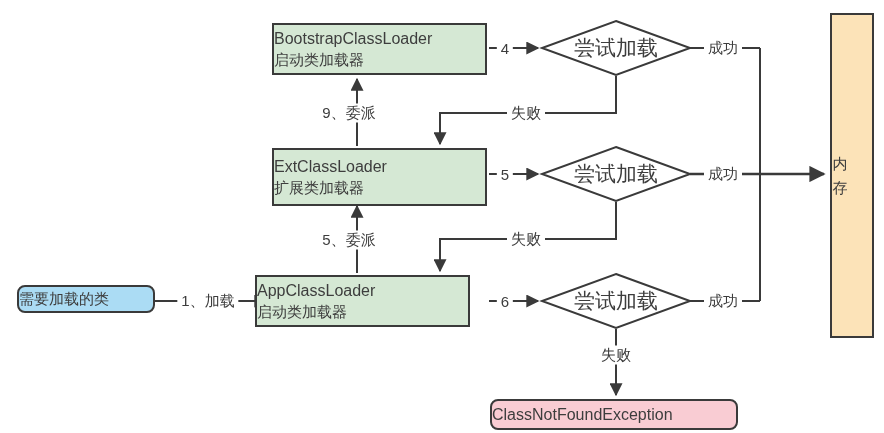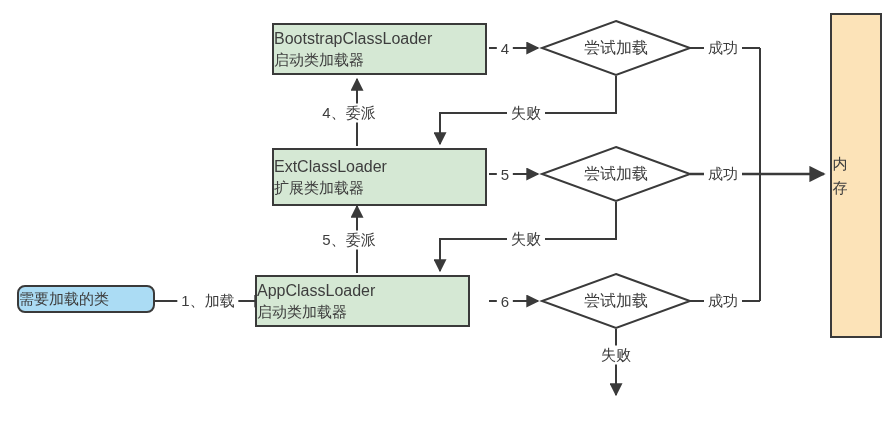--- a/index.html
+++ b/index.html
@@ -25,21 +25,21 @@
   .loader-box .cn { font-size: 15px; }
   .rounded { border-radius: 8px; }
   .need-box { background: var(--need-class-fill, #abdcf4); font-size: 15px; }
   .memory-box { background: var(--memory-fill, #fce3b8); font-size: 15px; }
   .memory-box .vtext { width: 16px; word-break: break-all; text-align: center; line-height: 1.6; }
   .exception-box { background: var(--exception-fill, #f9ccd3); font-size: 16px; }
 
   .edge-label { position: absolute; transform: translate(-50%, -50%);
                 background: #ffffff; padding: 0 4px; font-size: 15px; white-space: nowrap; }
   .decision-label { position: absolute; transform: translate(-50%, -50%);
-                    font-size: 16px; white-space: nowrap; }
+                    font-size: 21px; white-space: nowrap; }
 </style>
 </head>
 <body>
 
 <div id="canvas">
 
   <svg id="wires" viewBox="0 0 884 433">
     <defs>
       <marker id="arr" viewBox="0 0 10 10" refX="9" refY="5" markerWidth="6.5" markerHeight="6.5" orient="auto-start-reverse">
         <path d="M0,0 L10,5 L0,10 z" class="arrow-head"></path>
@@ -82,32 +82,35 @@
 
   <div class="node loader-box" style="left:255px;top:275px;width:215px;height:52px">
     <div class="en">AppClassLoader</div>
     <div class="cn">启动类加载器</div>
   </div>
 
   <div class="node need-box rounded" style="left:17px;top:285px;width:138px;height:28px">
     <div>需要加载的类</div>
   </div>
 
-  <div class="node memory-box" style="left:830px;top:13px;width:52px;height:325px">
+  <div class="node memory-box" style="left:830px;top:13px;width:44px;height:325px">
     <div class="vtext">内存</div>
   </div>
 
+  <div class="node exception-box rounded" style="left:490px;top:399px;width:248px;height:31px">
+    <div>ClassNotFoundException</div>
+  </div>
 
   <div class="decision-label" style="left:616px;top:48px">尝试加载</div>
   <div class="decision-label" style="left:616px;top:174px">尝试加载</div>
   <div class="decision-label" style="left:616px;top:301px">尝试加载</div>
 
   <div class="edge-label" style="left:208px;top:301px">1、加载</div>
   <div class="edge-label" style="left:349px;top:240px">5、委派</div>
-  <div class="edge-label" style="left:349px;top:113px">4、委派</div>
+  <div class="edge-label" style="left:349px;top:113px">9、委派</div>
 
   <div class="edge-label" style="left:505px;top:48px">4</div>
   <div class="edge-label" style="left:505px;top:174px">5</div>
   <div class="edge-label" style="left:505px;top:301px">6</div>
 
   <div class="edge-label" style="left:723px;top:48px">成功</div>
   <div class="edge-label" style="left:723px;top:174px">成功</div>
   <div class="edge-label" style="left:723px;top:301px">成功</div>
 
   <div class="edge-label" style="left:526px;top:113px">失败</div>

